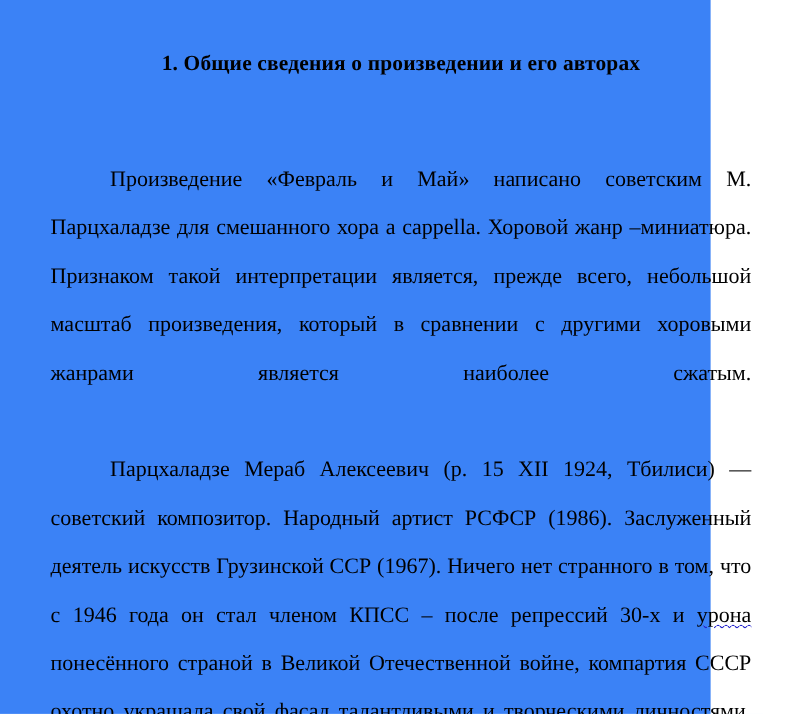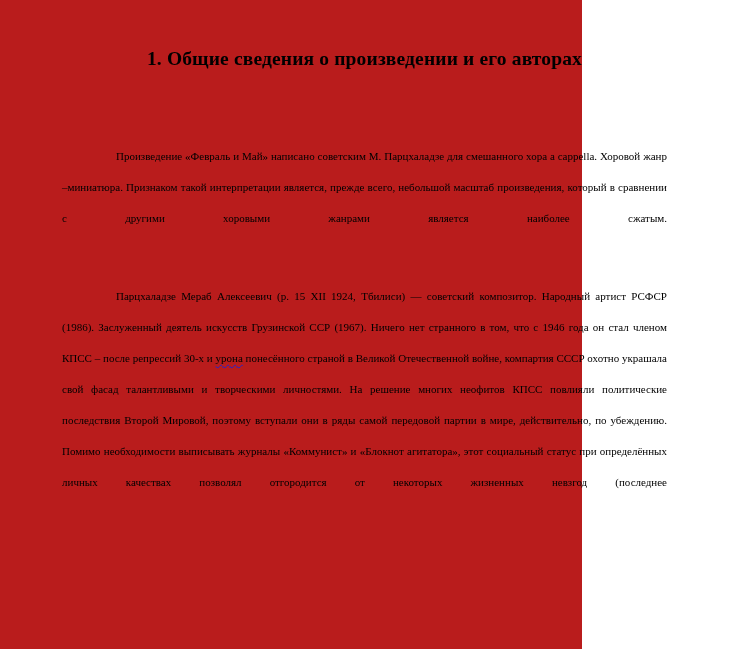--- a/index.html
+++ b/index.html
@@ -11,23 +11,23 @@
     width: 729px;
     height: 649px;
     overflow: hidden;
     font-family: "Liberation Serif", "DejaVu Serif", serif;
     color: #000000;
     -webkit-font-smoothing: antialiased;
   }
 
   .page {
     position: relative;
-    width: 582px;
+    width: 646px;
     height: 649px;
-    background: #b91c1c;
+    background: #3b82f6;
     box-sizing: border-box;
   }
 
   .doc-body {
     position: absolute;
     left: 46px;
     top: 0;
     width: 637px;
   }
 
@@ -38,24 +38,24 @@
     font-size: 19.5px;
     font-weight: bold;
     text-align: center;
     letter-spacing: 0.15px;
     line-height: 32px;
     padding-top: 43px;
     color: #000000;
   }
 
   .para {
-    margin: 16px;
+    margin: 0;
     padding: 0;
-    font-size: 11px;
-    line-height: 31px;
+    font-size: 20px;
+    line-height: 44px;
     text-align: justify;
     text-justify: inter-word;
     text-indent: 54px;
     color: #000000;
     hyphens: none;
   }
 
   .para.first {
     margin-top: 66px;
   }

